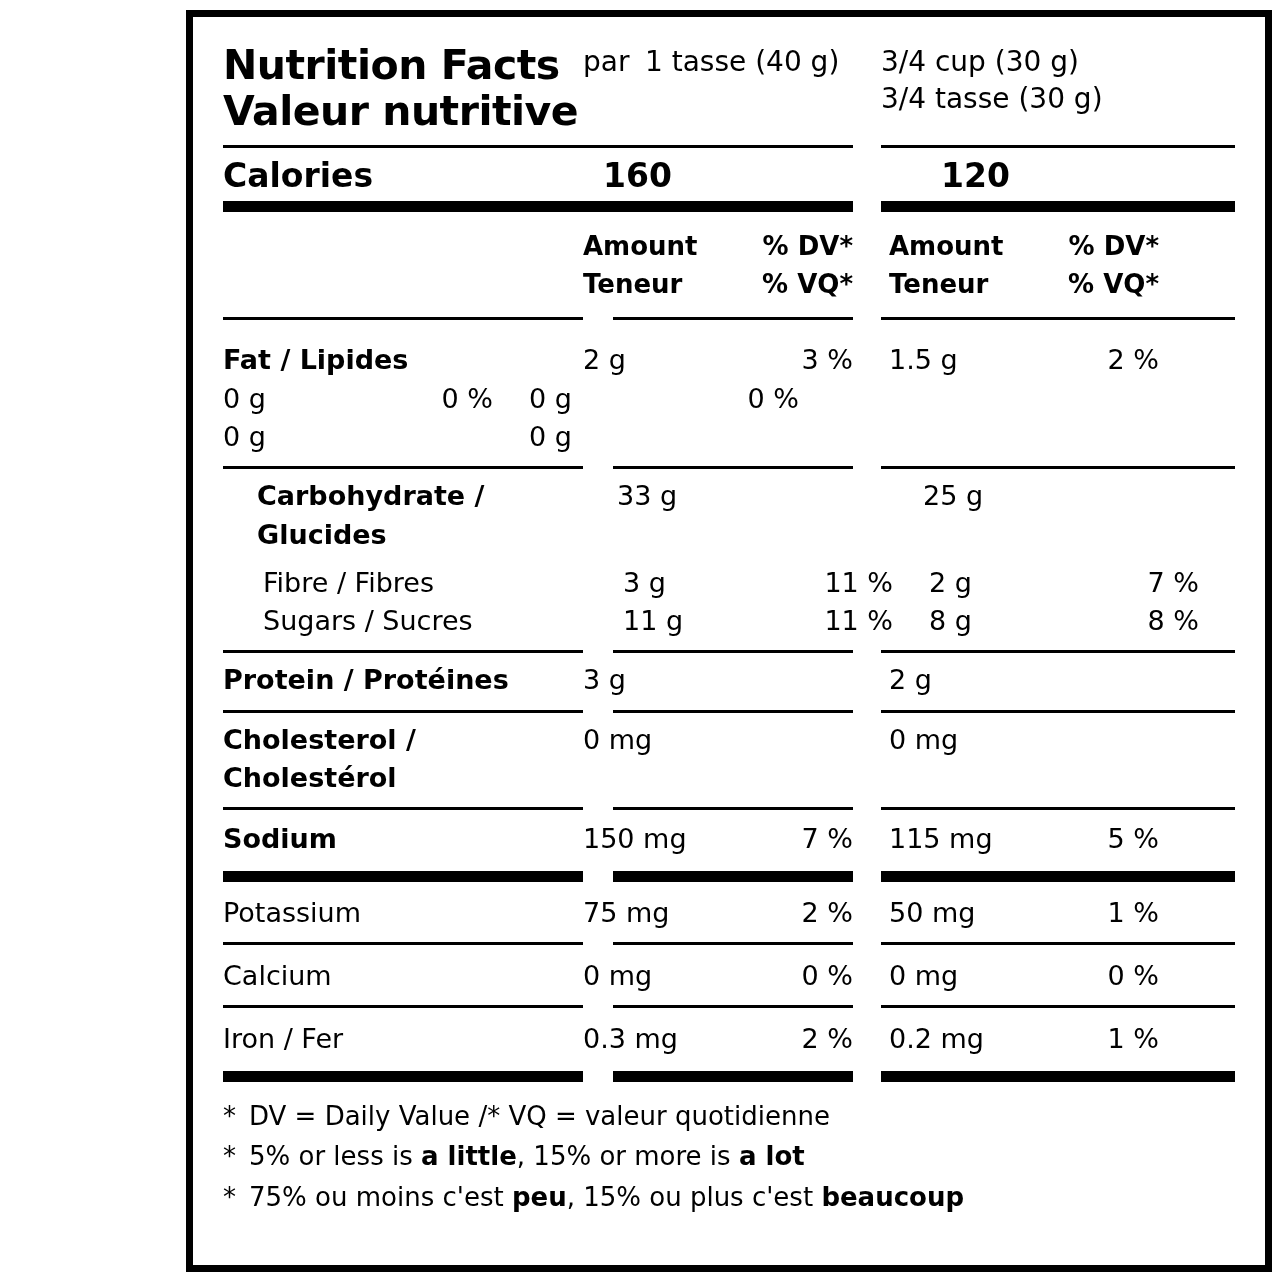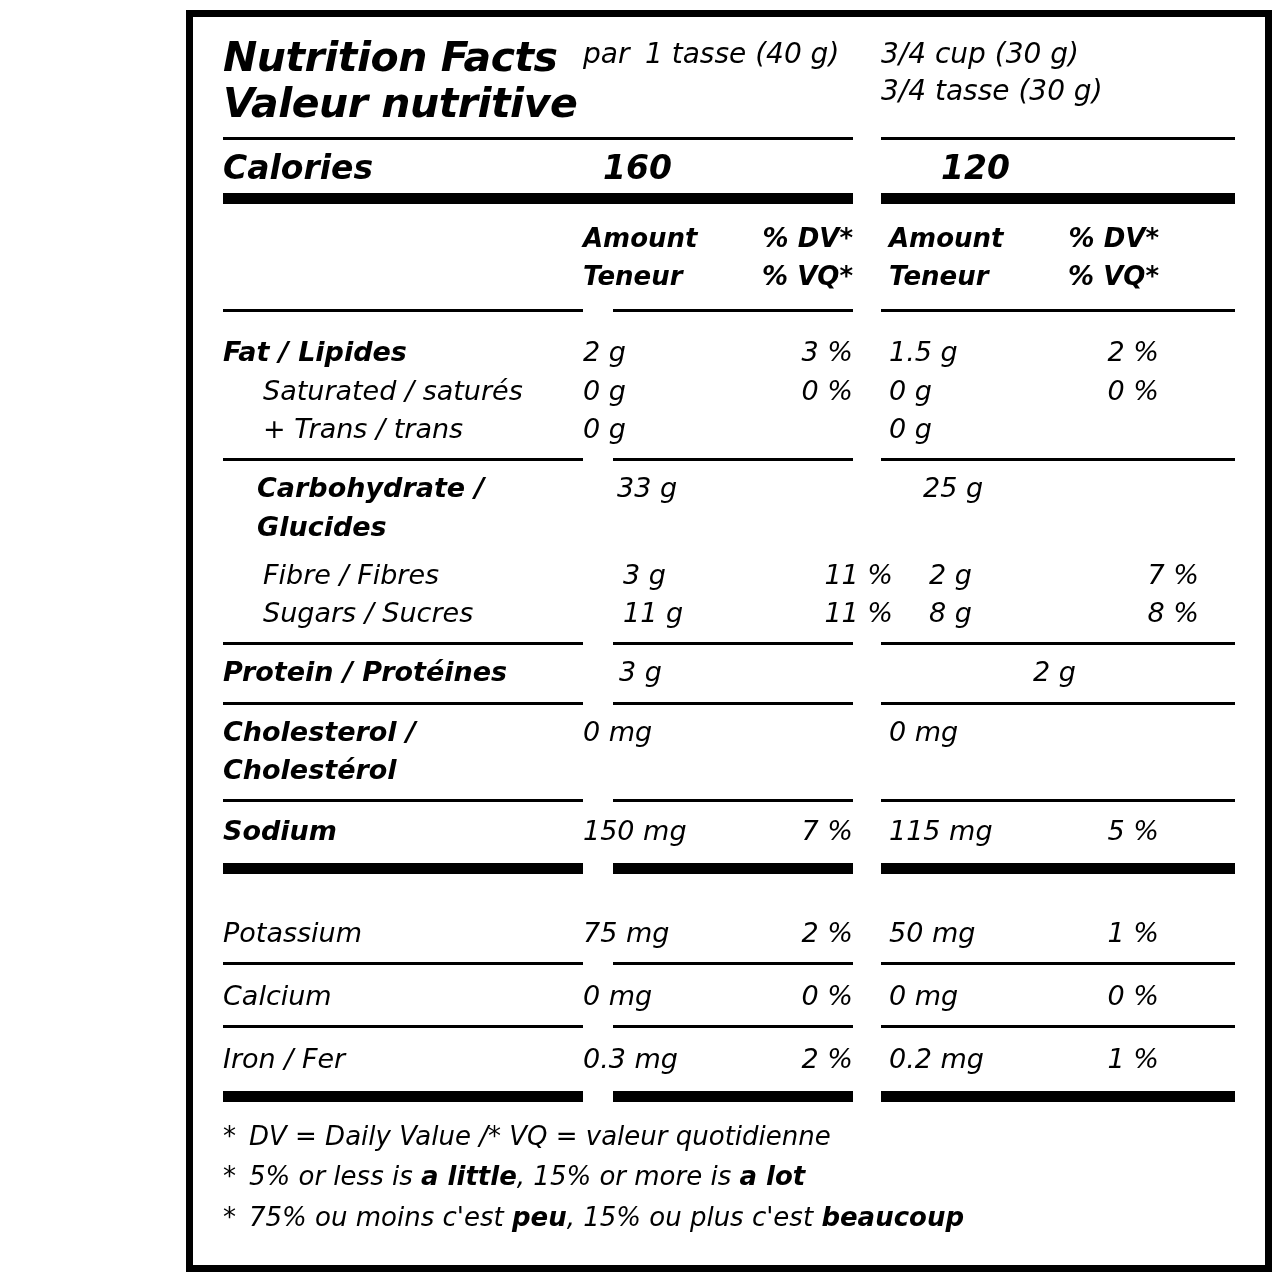--- a/index.html
+++ b/index.html
@@ -22,23 +22,22 @@
     width: 1086px;
     height: 1262px;
     border: 7px solid #000;
     box-sizing: border-box;
     background: #fff;
   }
 
   .inner {
     position: absolute;
     left: 30px;
-    top: 18px;
+    top: 26px;
     width: 1012px;
-    font-style: italic;
   }
 
   
   
   .row {
     display: flex;
     align-items: flex-start;
   }
   .c-desc { width: 360px; flex: 0 0 360px; }
   .c-a1   { width: 150px; flex: 0 0 150px; }
@@ -181,24 +180,20 @@
     <div class="nut-row" style="padding-top:21px;">
       <div class="c-desc bold">Fat / Lipides</div>
       <div class="c-a1">2 g</div>
       <div class="c-d1">3 %</div>
       <div class="c-gap"></div>
       <div class="c-a2">1.5 g</div>
       <div class="c-d2">2 %</div>
     </div>
 
     <div class="nut-row">
-      <div class="c-desc">
-        <div class="indent">Saturated / saturés</div>
-        <div class="indent">+ Trans / trans</div>
-      </div>
       <div class="c-a1">
         <div>0 g</div>
         <div>0 g</div>
       </div>
       <div class="c-d1" style="display:flex;align-items:center;justify-content:flex-end;">
         <span>0 %</span>
       </div>
       <div class="c-gap"></div>
       <div class="c-a2">
         <div>0 g</div>
@@ -248,21 +243,21 @@
     </div>
 
     <div class="seg" style="margin-top:10px;">
       <div style="flex:0 0 360px;" class="rule-thin"></div>
       <div style="flex:0 0 30px;"></div>
       <div style="flex:0 0 240px;" class="rule-thin"></div>
       <div style="flex:0 0 28px;"></div>
       <div style="flex:1 1 auto;" class="rule-thin"></div>
     </div>
 
-    <div class="nut-row" style="padding-top:8px;gap:36px;">
+    <div class="nut-row" style="padding-top:8px;">
       <div class="c-desc bold">Protein / Protéines</div>
       <div class="c-a1">3 g</div>
       <div class="c-d1"></div>
       <div class="c-gap"></div>
       <div class="c-a2">2 g</div>
       <div class="c-d2"></div>
     </div>
 
     <div class="seg" style="margin-top:10px;">
       <div style="flex:0 0 360px;" class="rule-thin"></div>
@@ -302,21 +297,21 @@
     </div>
 
     <div class="seg" style="margin-top:12px;">
       <div style="flex:0 0 360px;" class="rule-thick"></div>
       <div style="flex:0 0 30px;"></div>
       <div style="flex:0 0 240px;" class="rule-thick"></div>
       <div style="flex:0 0 28px;"></div>
       <div style="flex:1 1 auto;" class="rule-thick"></div>
     </div>
 
-    <div class="nut-row" style="padding-top:12px;margin-top:28px;">
+    <div class="nut-row" style="padding-top:12px;">
       <div class="c-desc">Potassium</div>
       <div class="c-a1">75 mg</div>
       <div class="c-d1">2 %</div>
       <div class="c-gap"></div>
       <div class="c-a2">50 mg</div>
       <div class="c-d2">1 %</div>
     </div>
 
     <div class="seg" style="margin-top:10px;">
       <div style="flex:0 0 360px;" class="rule-thin"></div>

